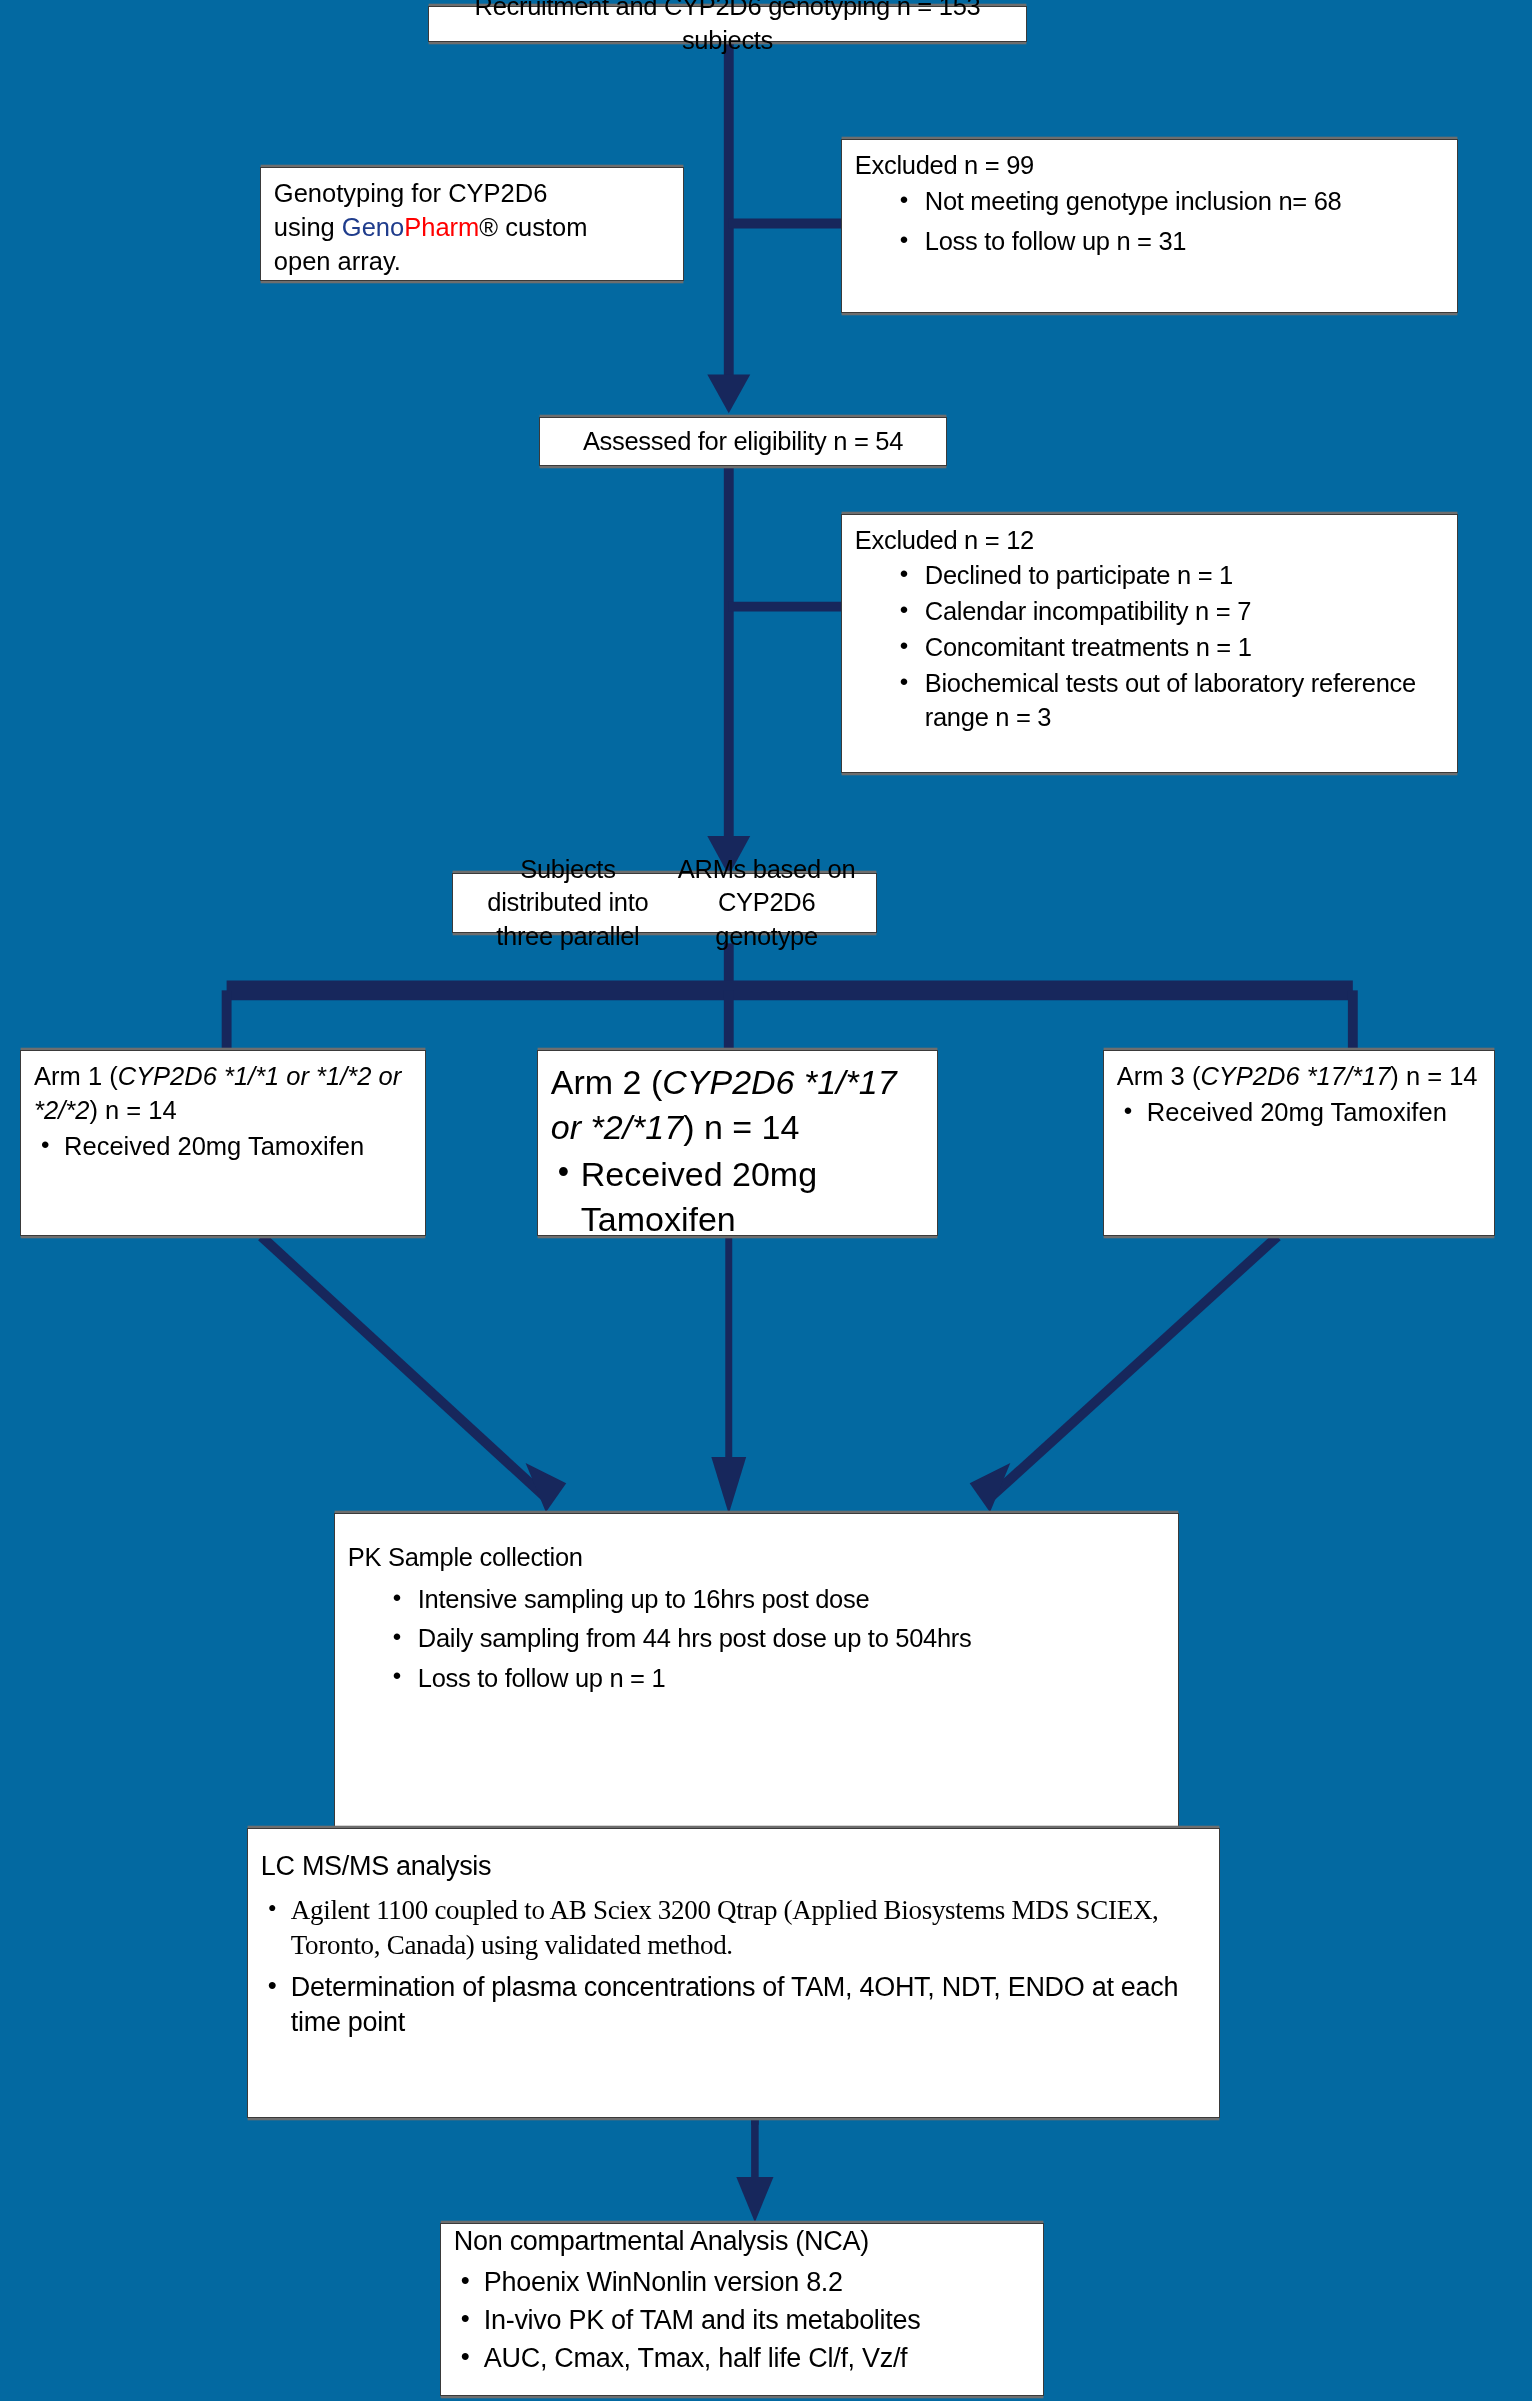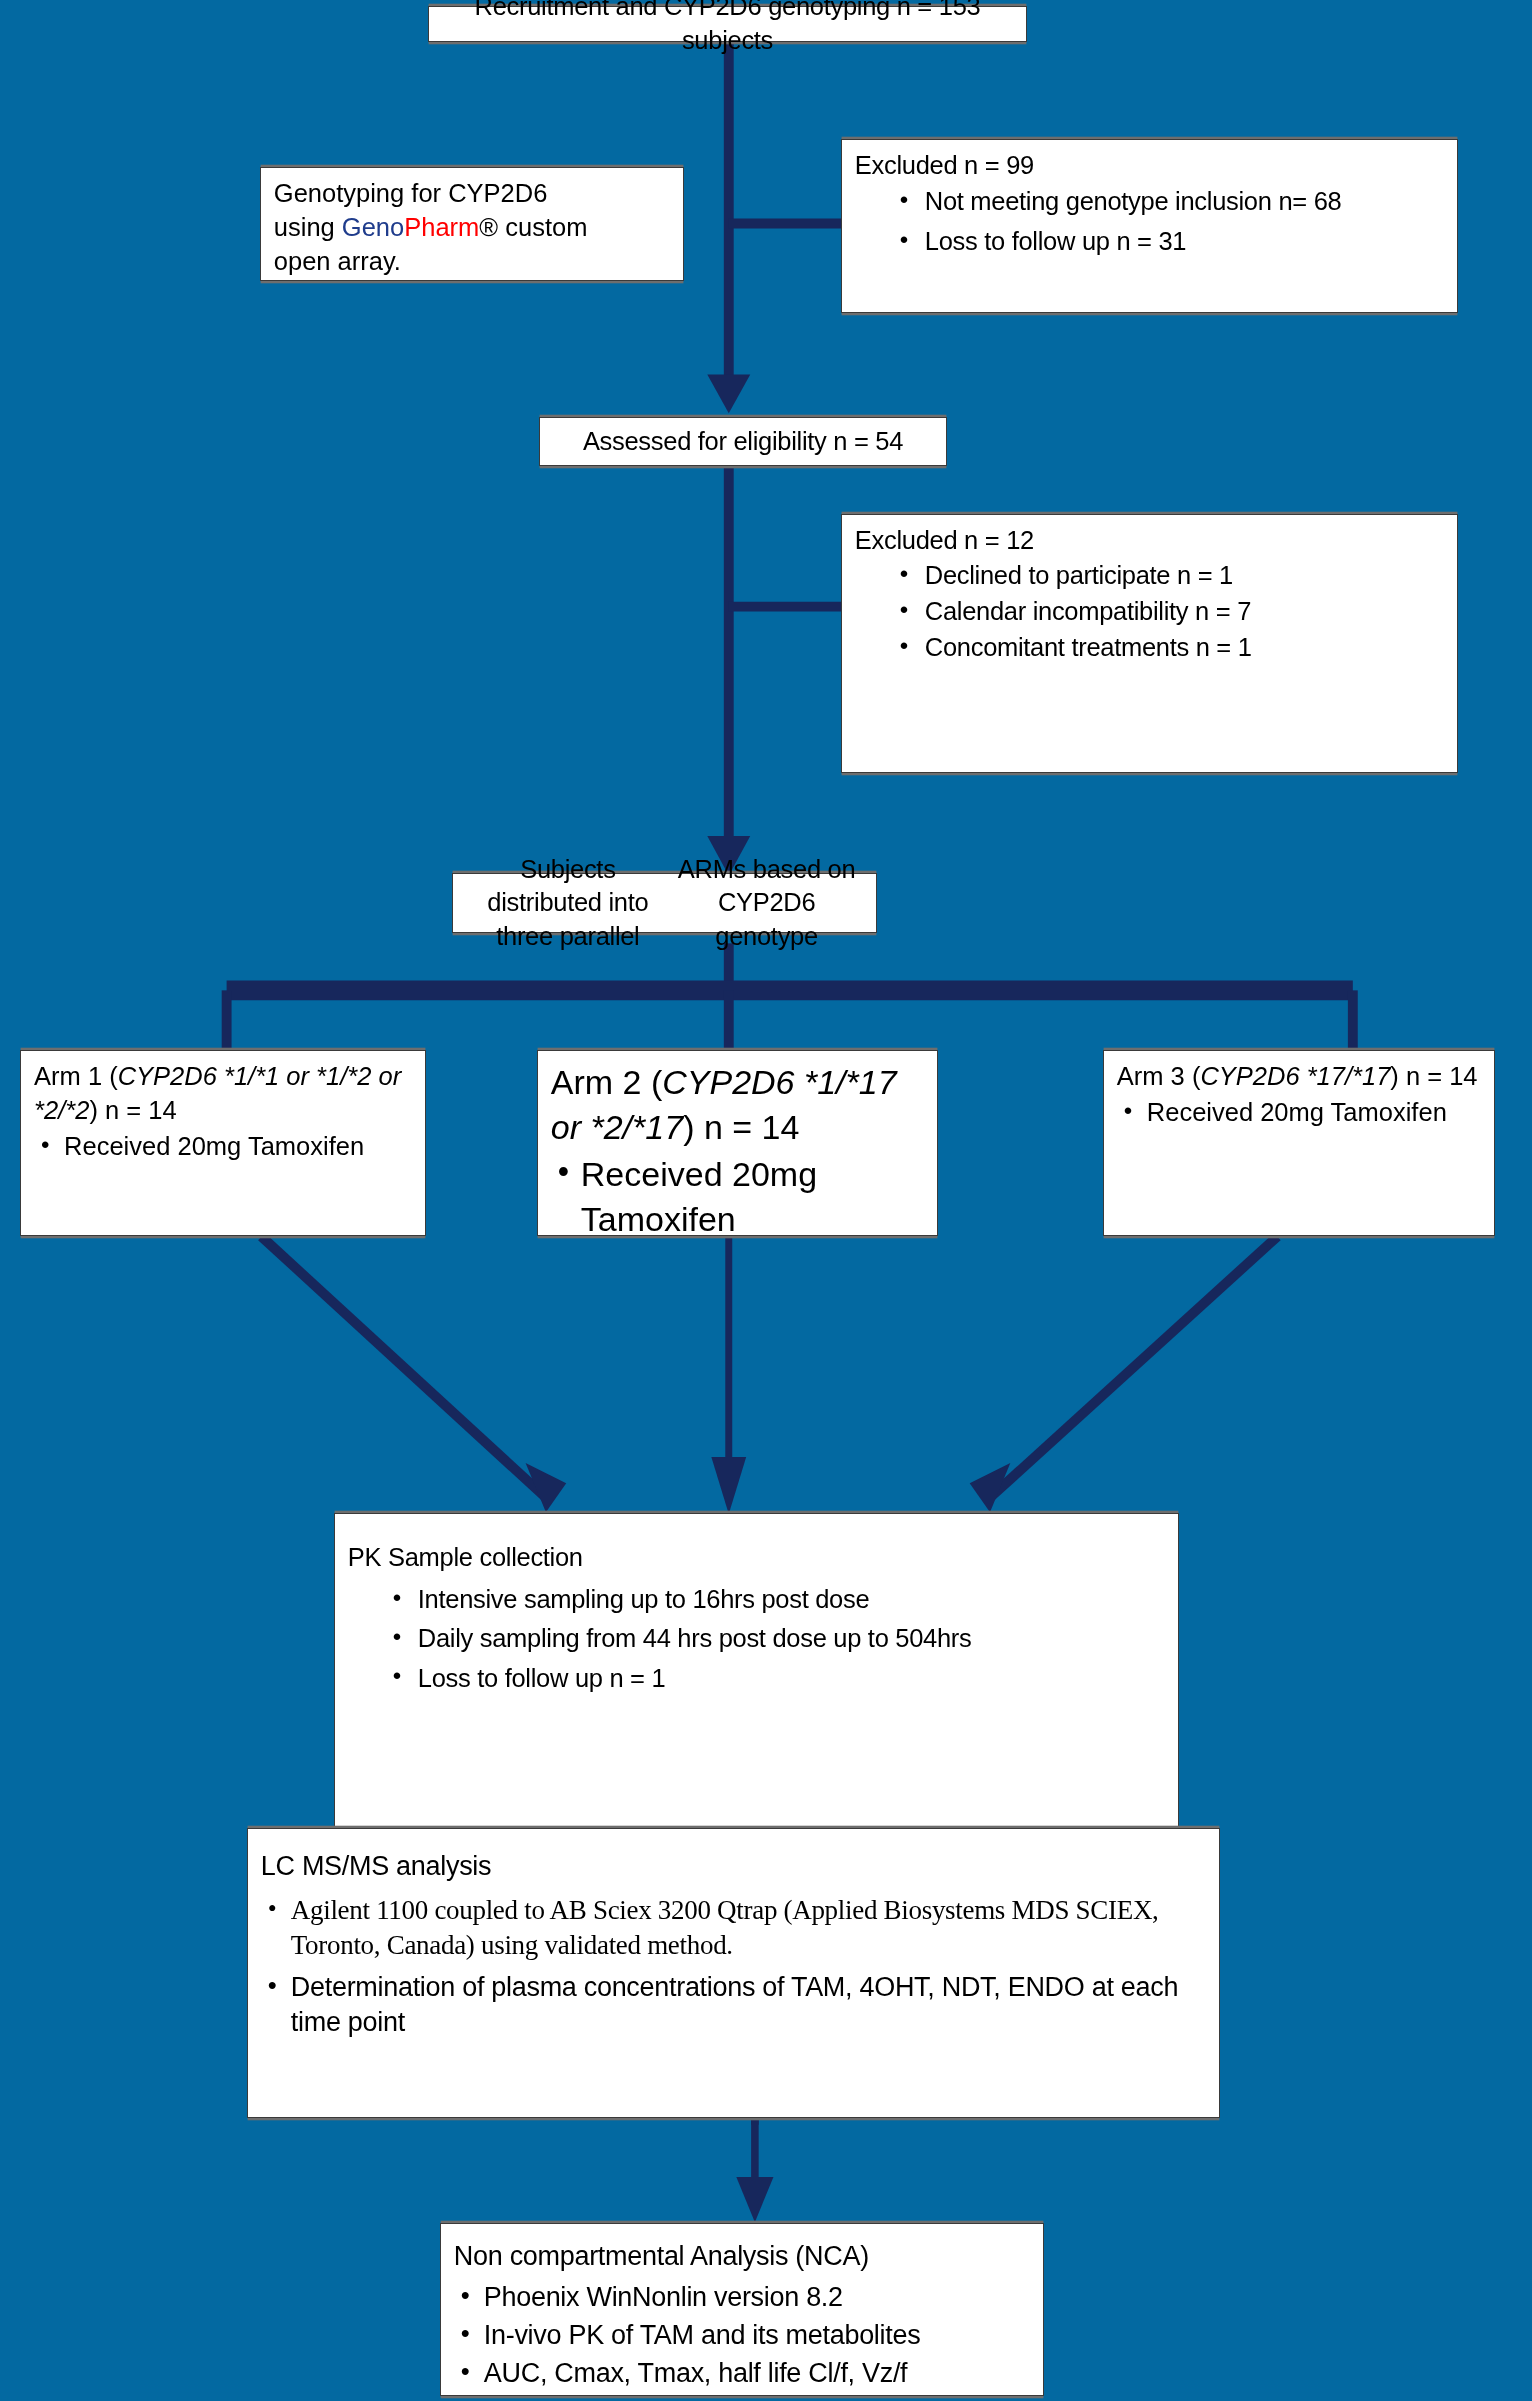--- a/index.html
+++ b/index.html
@@ -142,20 +142,21 @@
   <div class="box center narrow" style="left:539px; top:381px; width:408px; height:49px; font-size:25.5px; display:flex; align-items:center; justify-content:center;margin-top:36px;">
     <span class="ttl">Assessed for eligibility n = 54</span>
   </div>
 
   <div class="box narrow" style="left:841px; top:514px; width:617px; height:259px; font-size:25.5px;">
     <div>Excluded n = 12</div>
     <ul class="bl indent tight">
       <li>Declined to participate n = 1</li>
       <li>Calendar incompatibility n = 7</li>
       <li>Concomitant treatments n = 1</li>
+      <li>Biochemical tests out of laboratory reference range n = 3</li>
     </ul>
   </div>
 
   <div class="box center narrow" style="left:452px; top:873px; width:425px; height:60px; font-size:25.5px; display:flex; flex-direction:row; align-items:center; justify-content:center;">
     <span>Subjects distributed  into three parallel</span>
     <span>ARMs based on CYP2D6 genotype</span>
   </div>
 
   <div class="box" style="left:20.3px; top:1050px; width:406px; height:186px; font-size:25.5px;">
     <div>
@@ -194,21 +195,21 @@
   </div>
 
   <div class="box narrow" style="left:247px; top:1828px; width:973px; height:290px; font-size:27px; padding-top:20px;">
     <div>LC MS/MS analysis</div>
     <ul class="bl" style="margin-top:8.1px;">
       <li class="serifb">Agilent 1100 coupled to AB Sciex 3200 Qtrap (Applied Biosystems MDS SCIEX, Toronto, Canada) using validated method.</li>
       <li>Determination of plasma concentrations of TAM, 4OHT, NDT, ENDO at each time point</li>
     </ul>
   </div>
 
-  <div class="box narrow" style="left:440px; top:2223px; width:604px; height:173px; font-size:27px; padding-top:15px;">
+  <div class="box narrow" style="left:440px; top:2223px; width:604px; height:173px; font-size:27px; padding-top:0;">
     <div>Non compartmental Analysis (NCA)</div>
     <ul class="bl tight" style="margin-top:5.8px;">
       <li>Phoenix WinNonlin version 8.2</li>
       <li>In-vivo PK of TAM and its metabolites</li>
       <li>AUC,  Cmax, Tmax, half life Cl/f, Vz/f</li>
     </ul>
   </div>
 
 </div>
 

